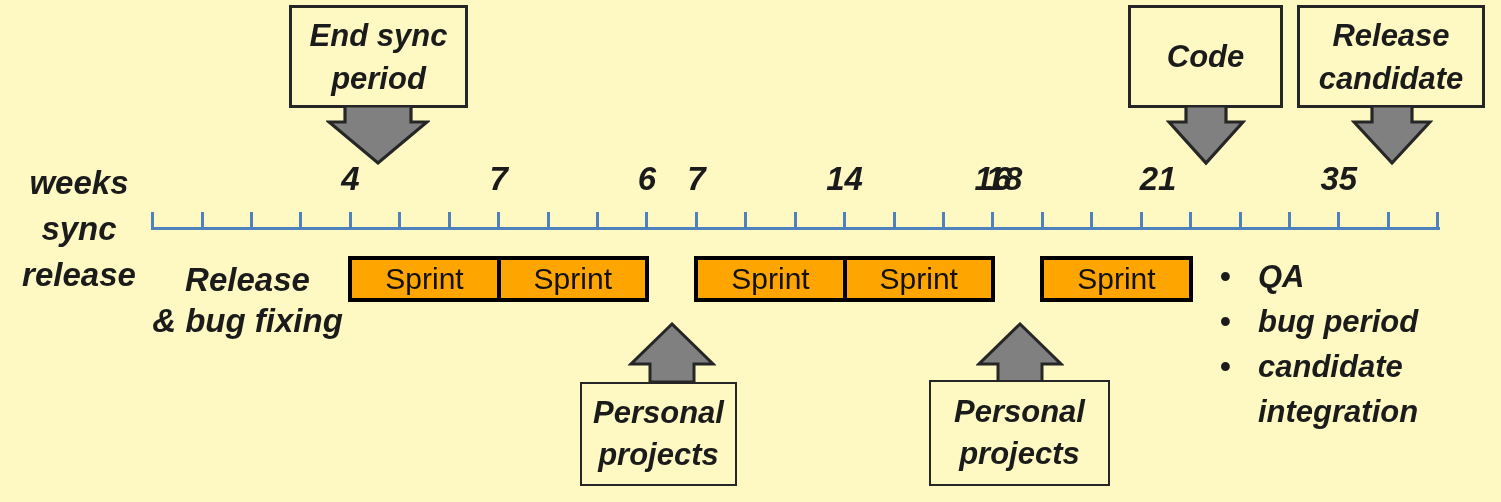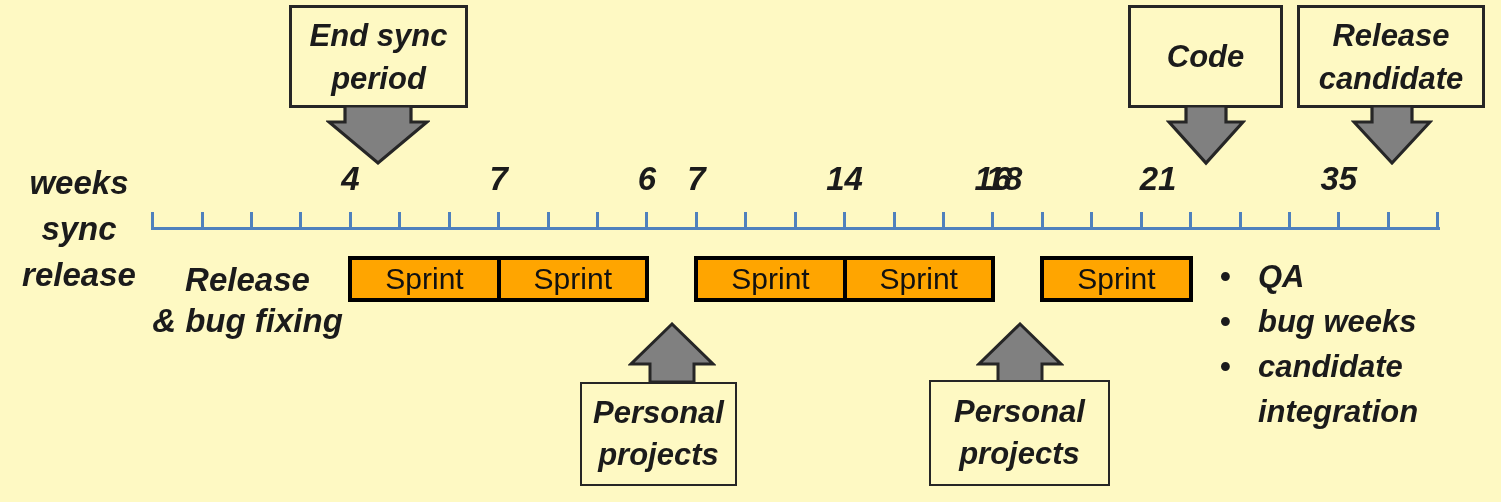--- a/index.html
+++ b/index.html
@@ -110,21 +110,21 @@
     <span>projects</span>
   </div>
 
   <div id="bullets">
       <div class="bullet-item">
         <span class="bullet-dot">•</span>
         <span class="bullet-text">QA</span>
       </div>
       <div class="bullet-item">
         <span class="bullet-dot">•</span>
-        <span class="bullet-text">bug weeks</span>
+        <span class="bullet-text">bug period</span>
       </div>
       <div class="bullet-item">
         <span class="bullet-dot">•</span>
         <span class="bullet-text">candidate integration</span>
       </div>
     </div>
 
 <div class="tick" style="left: 151.2px;"></div>
     <div class="tick" style="left: 200.623px;"></div>
     <div class="tick" style="left: 250.046px;"></div>

